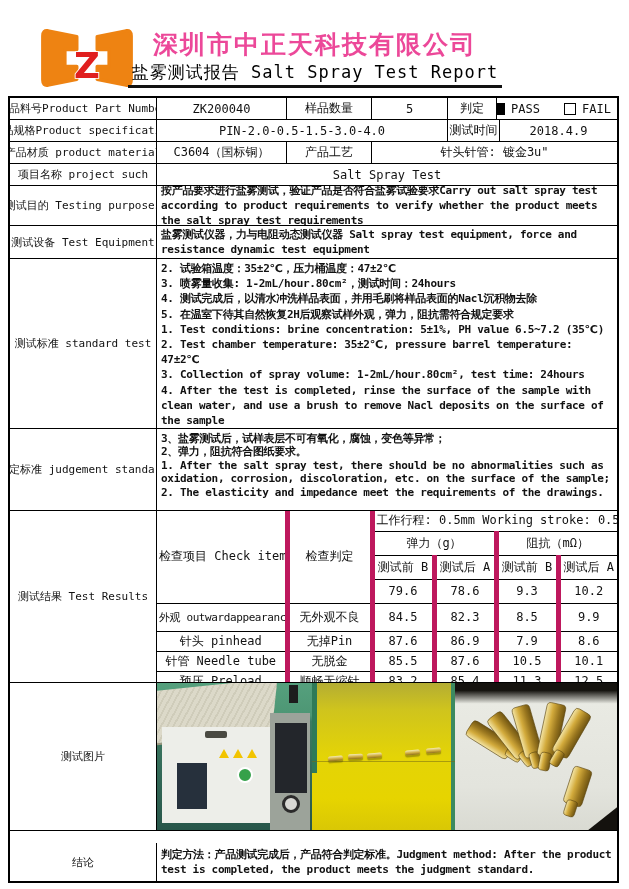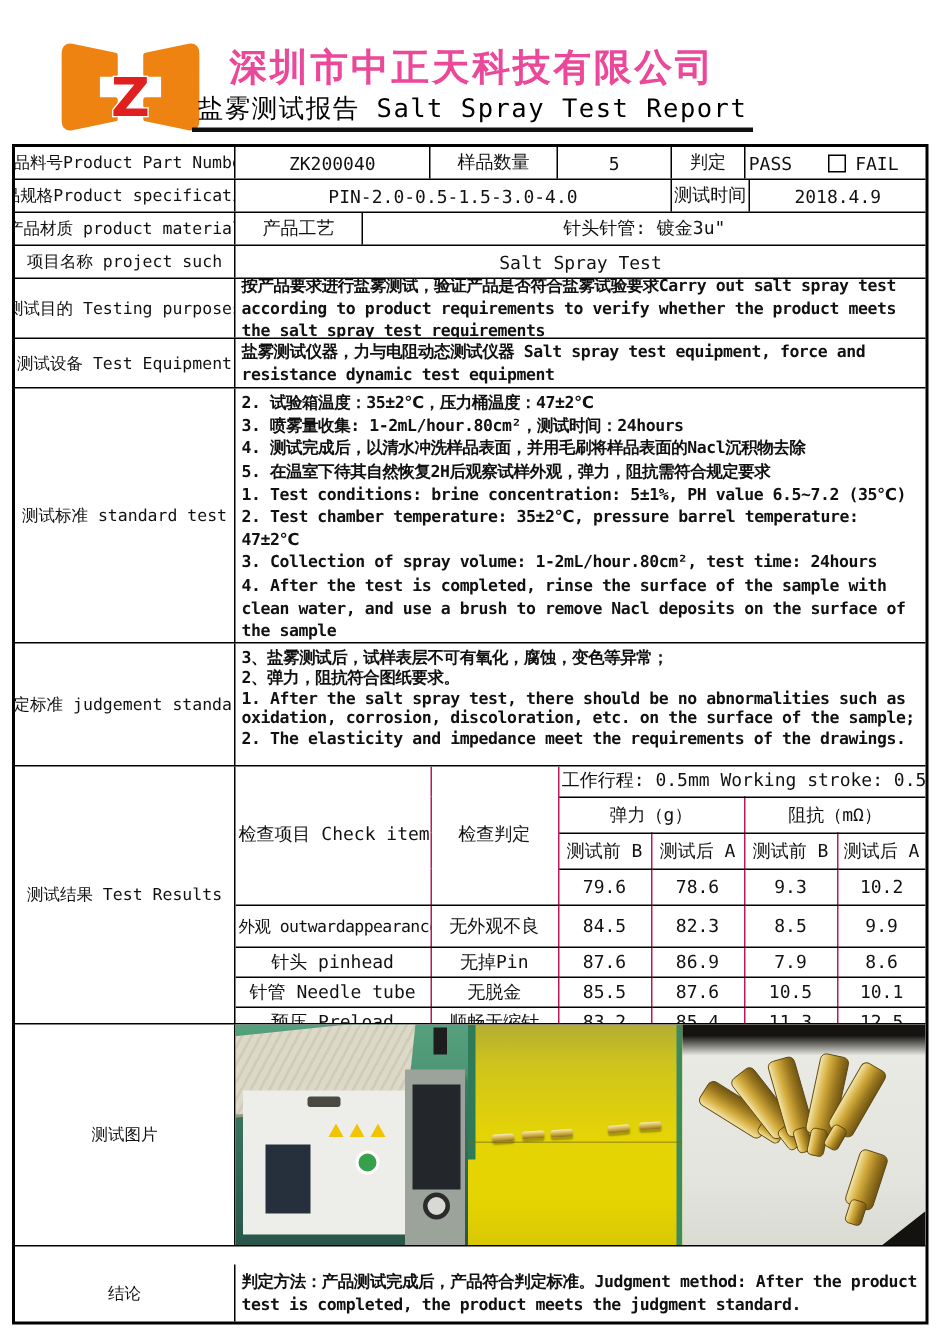--- a/index.html
+++ b/index.html
@@ -21,28 +21,28 @@
   .c { border-right:1px solid #000; box-sizing:border-box; display:flex; align-items:center; justify-content:center; overflow:hidden; font-size:12px; white-space:nowrap; }
   .c:last-child { border-right:none; flex:1; }
   .lbl { width:147px; flex:none; font-size:11px; }
   .w130{width:130px;flex:none} .w85{width:85px;flex:none} .w76{width:76px;flex:none}
   .w49{width:49px;flex:none} .w291{width:291px;flex:none} .w52{width:52px;flex:none}
   .h22{height:22px} .h40{height:40px} .h33{height:33px} .h170{height:170px}
   .h82{height:82px} .h172{height:172px} .h148{height:148px} .h38{height:38px}
   .txt { display:block; text-align:left; padding:2px 4px; font-size:11px; letter-spacing:-0.3px; line-height:15.2px; white-space:normal; align-items:flex-start;font-weight:bold; }
   .txt.tight { line-height:13.4px; padding-top:3px; }
   .txt.mid { display:flex; flex-direction:column; justify-content:center; }
-  .passfail { justify-content:flex-end; gap:6px; padding-left:8px; }
+  .passfail { justify-content:center; gap:6px; padding-left:8px; }
   .box { width:12px; height:12px; border:1.5px solid #000; box-sizing:border-box; flex:none; }
   .box.filled { background:#000; }
   .pf-label { font-size:12px; margin-right:18px; }
   
   .res-wrap { padding:0; align-items:stretch; }
   table.results { border-collapse:collapse; width:100%; height:172px; table-layout:fixed; }
-  table.results td { border-right:1px solid #be185d; border-bottom:1px solid #000; text-align:center; font-size:12px; padding:1px 2px; overflow:hidden; }
+  table.results td { border-right:5px solid #be185d; border-bottom:1px solid #000; text-align:center; font-size:12px; padding:1px 2px; overflow:hidden; }
   table.results td:last-child { border-right:none; }
   table.results tr:last-child td { border-bottom:none; }
   table.results td.left { text-align:left; font-size:11px; letter-spacing:-0.4px; word-break:break-all; }
   
   .photos { padding:0; display:flex; align-items:stretch; }
   .photo { position:relative; height:148px; overflow:hidden; flex:none; }
   
   .ph1 { width:155px; background:linear-gradient(180deg,#55a07d 0%,#4d9674 22%,#3d7b63 26%,#28564a 100%); }
   .ph1 .body { position:absolute; left:5px; top:44px; width:112px; height:96px; background:#edeee9; }
   .ph1 .lid { position:absolute; left:-4px; top:2px; width:122px; height:52px; background:repeating-linear-gradient(115deg,#dcd9c9 0 4px,#cfccba 4px 6px); transform:rotate(-6deg) skewX(-12deg); box-shadow:0 2px 0 #9a977f; }
@@ -103,20 +103,21 @@
 
     <div class="r h22">
       <div class="c lbl">产品规格Product specification</div>
       <div class="c w291">PIN-2.0-0.5-1.5-3.0-4.0</div>
       <div class="c w52">测试时间</div>
       <div class="c">2018.4.9</div>
     </div>
 
     <div class="r h22">
       <div class="c lbl">产品材质 product material</div>
+      <div class="c w130">C3604（国标铜）</div>
       <div class="c w85">产品工艺</div>
       <div class="c">针头针管: 镀金3u"</div>
     </div>
 
     <div class="r h22">
       <div class="c lbl">项目名称 project such</div>
       <div class="c">Salt Spray Test</div>
     </div>
 
     <div class="r h40">

